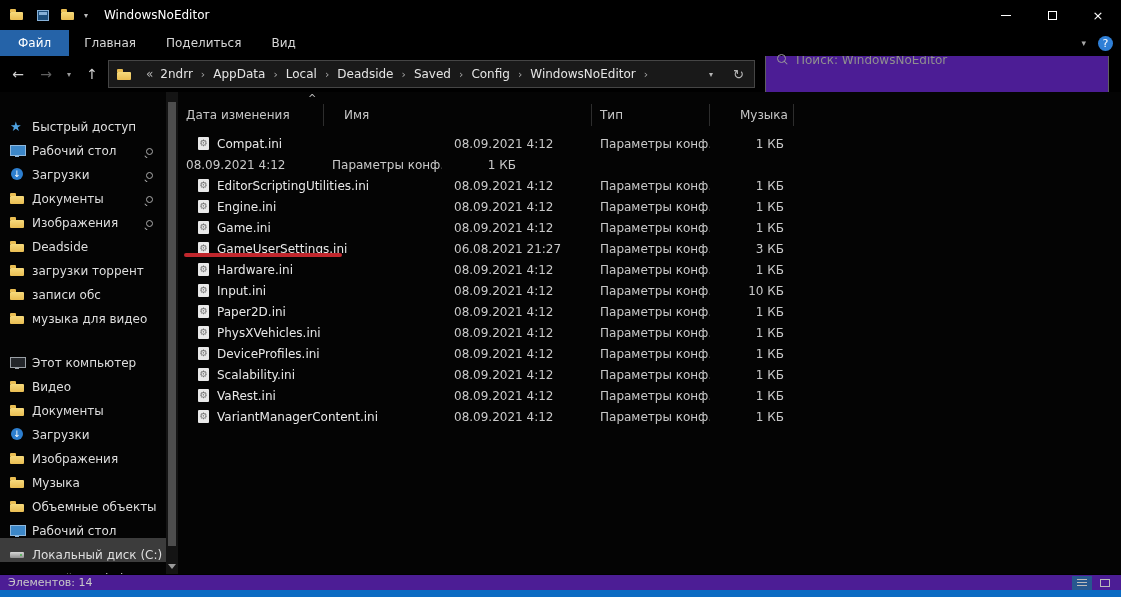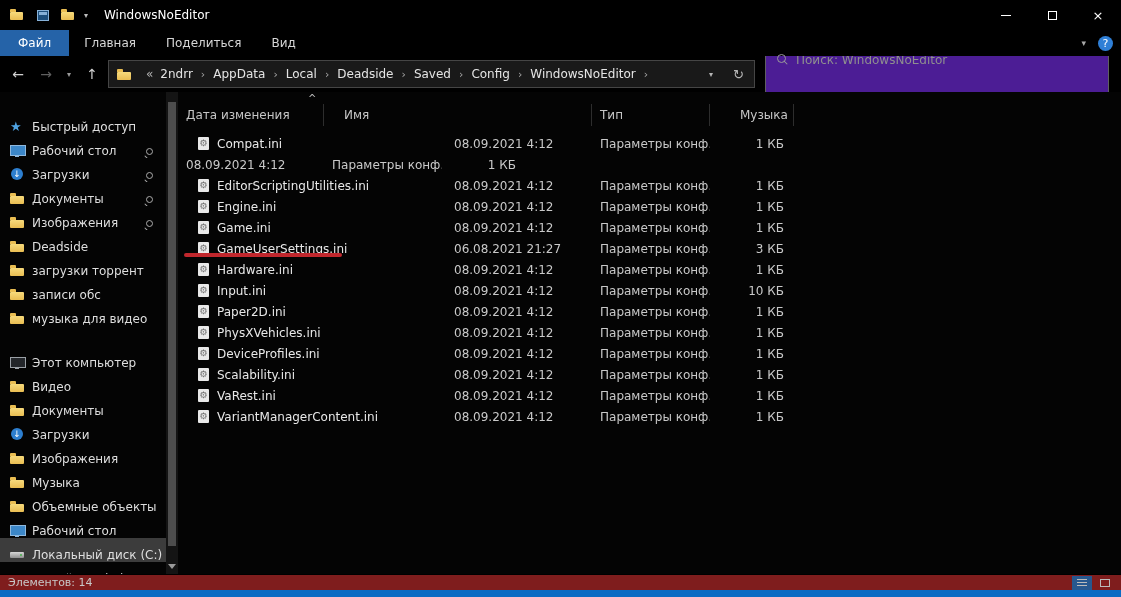--- a/index.html
+++ b/index.html
@@ -97,21 +97,21 @@
   .cell{white-space:nowrap;overflow:hidden;font-size:12px}
   .c-name{width:268px;padding-left:20px;color:#e8e8e8;display:flex;align-items:center}
   .c-date{width:146px;padding-left:8px;color:#c9c9c9}
   .c-type{width:118px;padding-left:8px;color:#c9c9c9}
   .c-size{width:84px;padding-right:10px;color:#c9c9c9;text-align:right}
   .ico-ini{display:inline-block;position:relative;width:11px;height:13px;background:#e9e9e9;border-radius:1px;margin-right:8px;flex:none}
   .ico-ini::after{content:'⚙';position:absolute;left:0;right:0;top:0;bottom:0;color:#6f6f6f;font-size:9px;line-height:13px;text-align:center}
   .red-underline{position:absolute;left:6px;top:127px;width:158px;height:4px;background:#c1272d;border-radius:2px;z-index:2}
 
   
-  .statusbar{height:16px;background:#7f1d1d;border-top:1px solid #000;display:flex;align-items:center;padding:0 6px 0 8px;flex:none}
+  .statusbar{height:16px;background:#4c1d95;border-top:1px solid #000;display:flex;align-items:center;padding:0 6px 0 8px;flex:none}
   .status-text{font-size:11px;color:#c8c8c8}
   .status-views{margin-left:auto;display:flex;gap:3px}
   .view-btn{width:20px;height:14px;display:inline-flex;align-items:center;justify-content:center}
   .view-btn.active{background:#27588f}
   .vb-lines{width:10px;height:8px;background:repeating-linear-gradient(#bbb 0 1px,transparent 1px 3px)}
   .vb-rect{width:10px;height:8px;border:1px solid #bbb}
   .taskbar-strip{height:7px;background:#0b6bc3;flex:none}
 </style>
 </head>
 <body>

